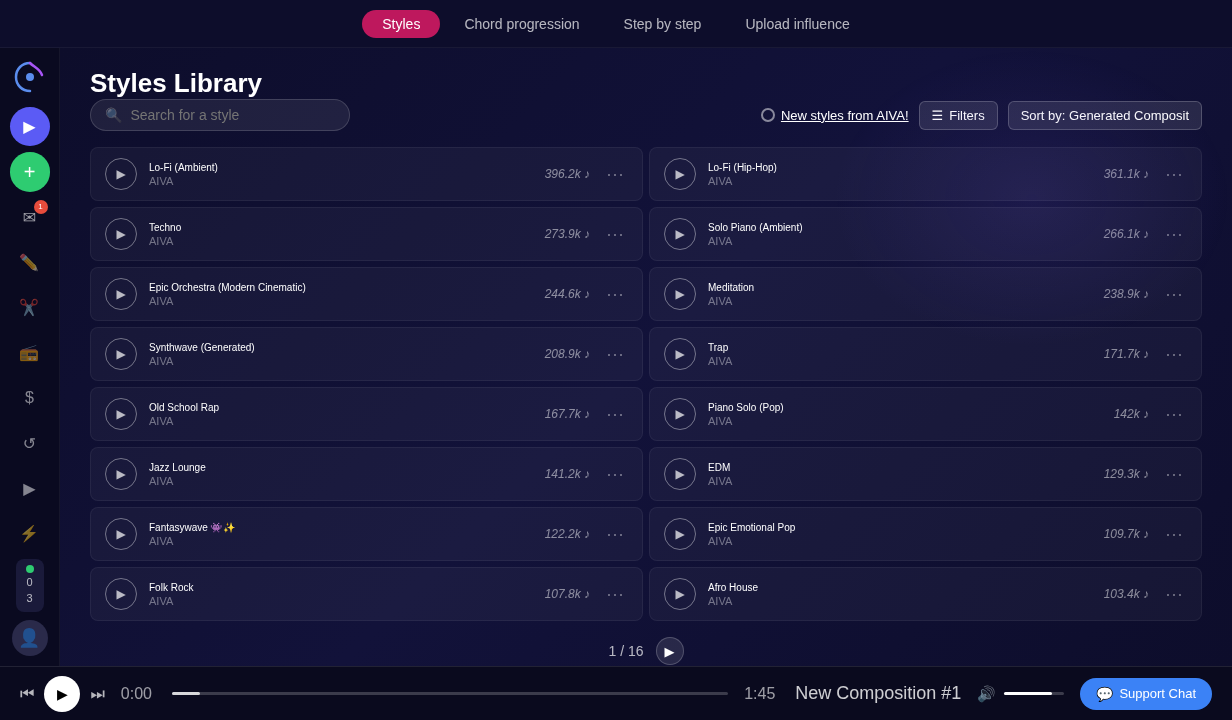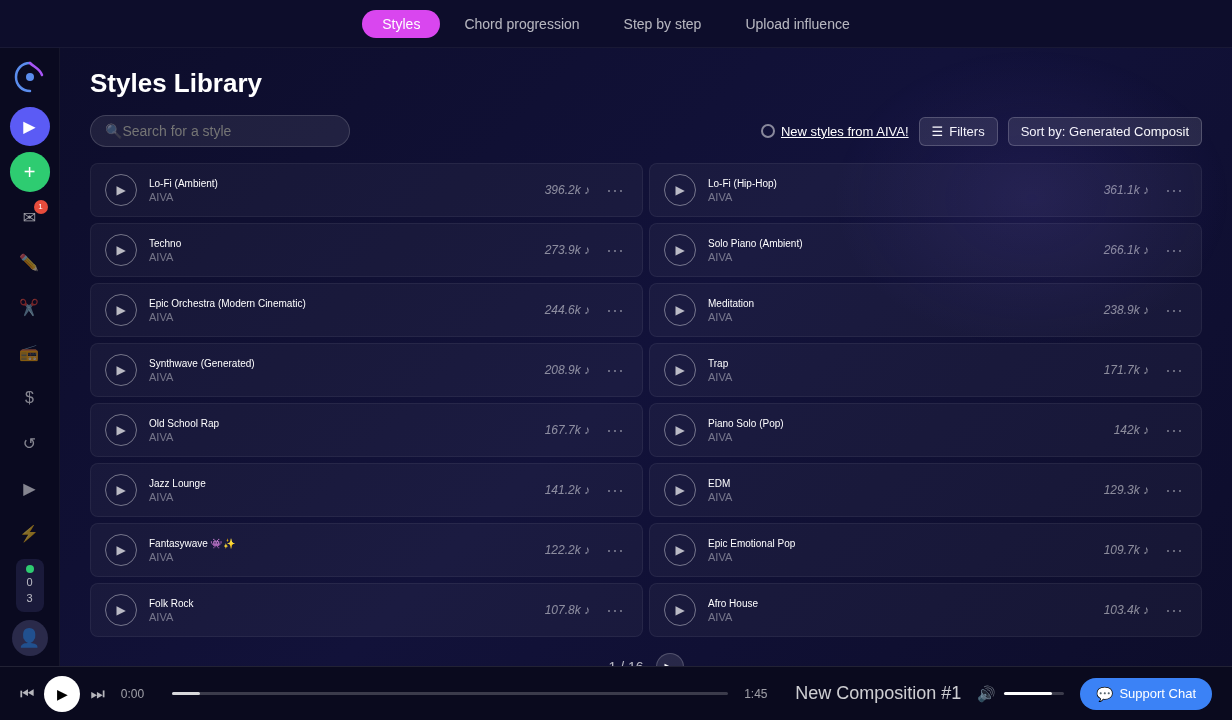--- a/index.html
+++ b/index.html
@@ -32,21 +32,21 @@
     .tab-btn {
       padding: 6px 20px;
       border-radius: 20px;
       border: none;
       background: transparent;
       color: rgba(255,255,255,0.7);
       font-size: 14px;
       cursor: pointer;
     }
     .tab-btn.active {
-      background: #d946ef;
+      background: #be185d;
       color: #fff;
     }
 
     
     .main-layout {
       display: flex;
       flex: 1;
       overflow: hidden;
     }
 
@@ -138,21 +138,20 @@
       top: 0; right: 0;
       width: 400px; height: 300px;
       background: radial-gradient(ellipse, rgba(100,80,200,0.15) 0%, transparent 70%);
       pointer-events: none;
     }
 
     .page-title {
       font-size: 26px;
       font-weight: 700;
       color: #fff;
-      margin-bottom: 16px;
     }
 
     
     .toolbar {
       display: flex;
       align-items: center;
       justify-content: space-between;
       margin-bottom: 16px;
     }
     .search-box {
@@ -164,20 +163,21 @@
       padding: 7px 14px;
       width: 260px;
     }
     .search-box input {
       background: transparent;
       border: none;
       color: rgba(255,255,255,0.5);
       font-size: 14px;
       outline: none;
       width: 100%;
+      margin-left: 8px;
     }
     .search-icon { color: rgba(255,255,255,0.4); font-size: 14px; }
 
     .toolbar-right {
       display: flex;
       align-items: center;
       gap: 10px;
     }
     .new-styles-badge {
       display: flex;
@@ -312,21 +312,21 @@
     .play-btn-main {
       width: 36px; height: 36px;
       border-radius: 50%;
       background: #fff;
       border: none;
       color: #000;
       font-size: 14px;
       display: flex; align-items: center; justify-content: center;
       cursor: pointer;
     }
-    .time-label { font-size: 12px; color: rgba(255,255,255,0.6); min-width: 35px; }
+    .time-label { font-size: 16px; color: rgba(255,255,255,0.6); min-width: 35px; }
     .progress-track {
       flex: 1;
       height: 3px;
       background: rgba(255,255,255,0.2);
       border-radius: 2px;
       cursor: pointer;
     }
     .progress-fill {
       width: 5%;
       height: 100%;

